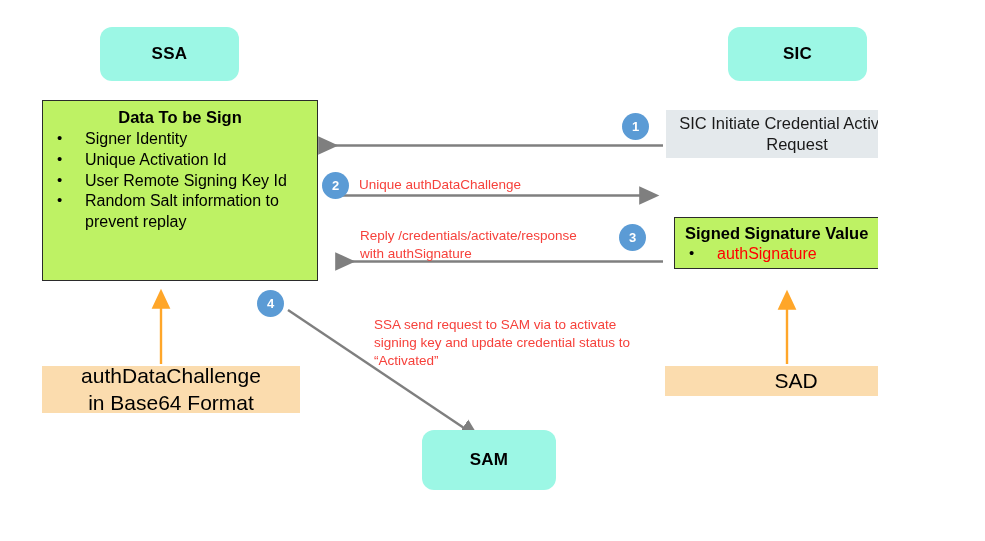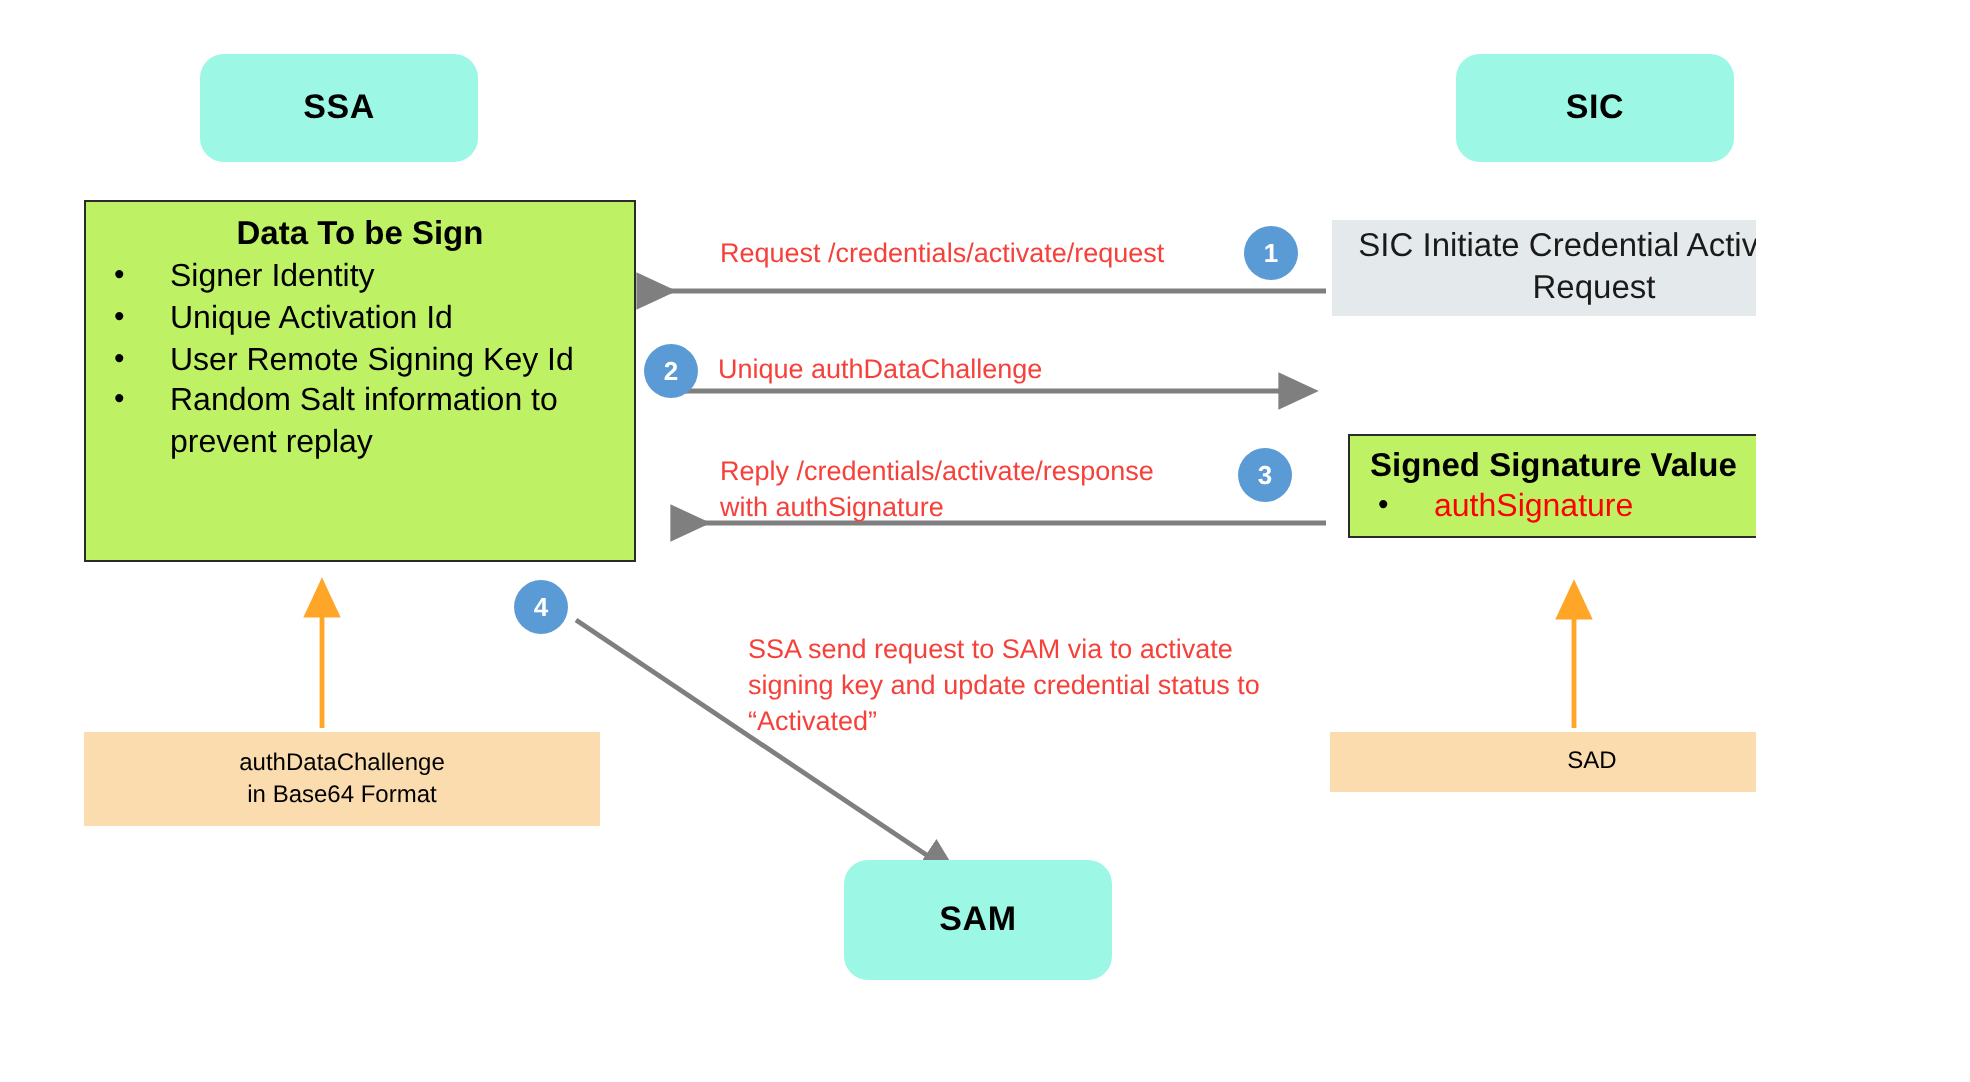--- a/index.html
+++ b/index.html
@@ -88,21 +88,21 @@
     line-height: 1.25;
   }
 
   
   .orange-box {
     background: #fbdcae;
     display: flex;
     align-items: center;
     justify-content: center;
     text-align: center;
-    font-size: 12px;
+    font-size: 21px;
     color: #000000;
     line-height: 1.28;
   }
 
   
   .step-circle {
     position: absolute;
     width: 27px;
     height: 27px;
     border-radius: 50%;
@@ -213,21 +213,20 @@
   <div class="step-circle" style="left:322px; top:172px;">
     <span>2</span>
   </div>
   <div class="step-circle" style="left:619px; top:224px;">
     <span>3</span>
   </div>
   <div class="step-circle" style="left:257px; top:290px;">
     <span>4</span>
   </div>
 
-  <div class="annot" style="left:360px; top:118px;">Request /credentials/activate/request</div>
 
   <div class="annot" style="left:359px; top:176px;">Unique authDataChallenge</div>
 
   <div class="annot" style="left:360px; top:227px;">Reply  /credentials/activate/response
 with authSignature</div>
 
   <div class="annot" style="left:374px; top:316px;">SSA send request to SAM via to activate
 signing key and update credential status to
 “Activated”</div>
 

